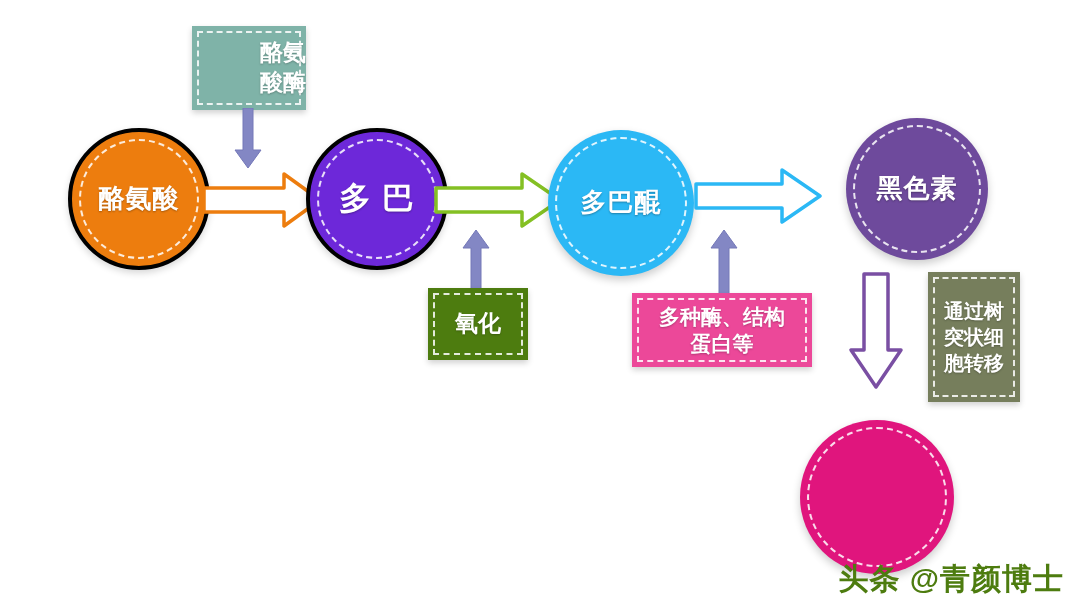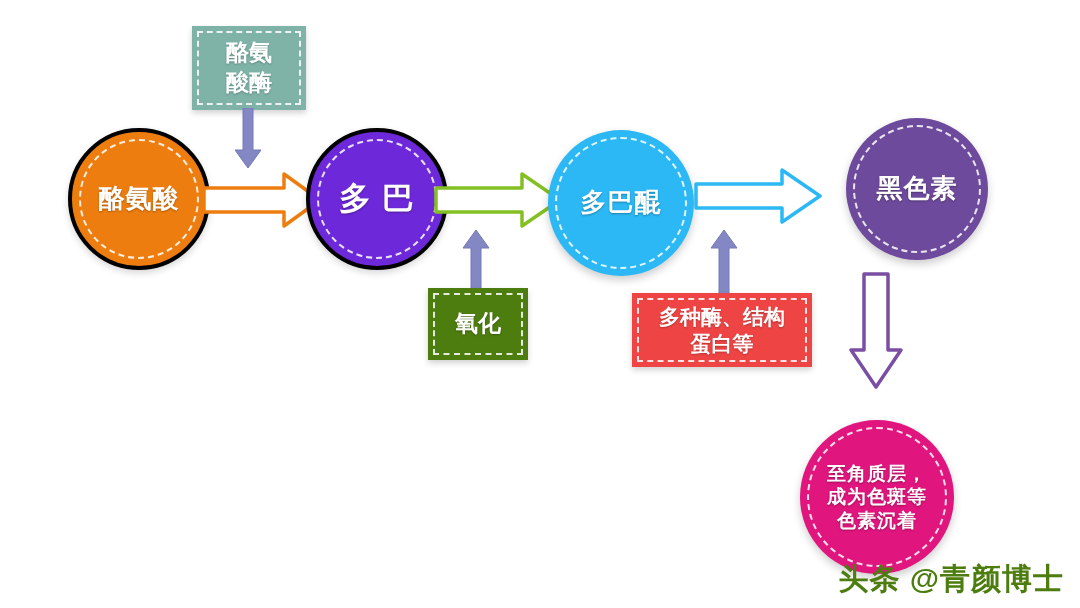--- a/index.html
+++ b/index.html
@@ -83,23 +83,23 @@
     pointer-events: none;
   }
   .box .box-label {
     position: relative;
     z-index: 2;
     line-height: 1.30;
     white-space: pre-line;
     text-shadow: 0 1px 2px rgba(0,0,0,0.25);
   }
 
-  #box-tyrosinase { left: 192px; top: 26px;  width: 114px; height: 84px;  background:#7FB3A8; font-size: 23px; }
+  #box-tyrosinase { left: 192px; top: 26px;  width: 114px; height: 84px;  background:#7FB3A8; font-size: 23px; justify-content: flex-end; }
   #box-oxidation  { left: 428px; top: 288px; width: 100px; height: 72px;  background:#4d7c0f; font-size: 23px; }
-  #box-enzymes    { left: 632px; top: 293px; width: 180px; height: 74px;  background:#ef4444; font-size: 21px; }
+  #box-enzymes    { left: 632px; top: 293px; width: 180px; height: 74px;  background:#ec4899; font-size: 21px; }
   #box-dendritic  { left: 928px; top: 272px; width: 92px;  height: 130px; background:#767E5C; font-size: 20px; }
 
   
   .arrow { position: absolute; }
 
   #arrow-tyr-dopa      { left: 202px; top: 170px; width: 120px; height: 60px; }
   #arrow-dopa-quinone  { left: 434px; top: 170px; width: 128px; height: 60px; }
   #arrow-quinone-mel   { left: 694px; top: 166px; width: 128px; height: 60px; }
   #arrow-mel-pigment   { left: 848px; top: 272px; width: 56px;  height: 118px; }
 
@@ -196,23 +196,26 @@
     <div class="inner-dash"></div>
     <div class="node-label">黑色素</div>
   </div>
 
   <div class="arrow" id="arrow-mel-pigment">
     <svg width="56" height="118" viewBox="0 0 56 118" xmlns="http://www.w3.org/2000/svg">
       <path d="M16 2 H40 V78 H53 L28 115 L3 78 H16 Z" fill="#ffffff" stroke="#7A4FA3" stroke-width="3.5" stroke-linejoin="round"></path>
     </svg>
   </div>
 
+  <div class="box" id="box-dendritic">
+    <div class="inner-dash-rect"></div>
+    <div class="box-label">通过树
+突状细
+胞转移</div>
+  </div>
 
   <div class="node" id="node-pigment">
     <div class="inner-dash"></div>
-    <div class="node-label">至角质层，
-成为色斑等
-色素沉着</div>
   </div>
 
   <div id="watermark">头条 @青颜博士</div>
 
 </div>
 
 </body></html>

